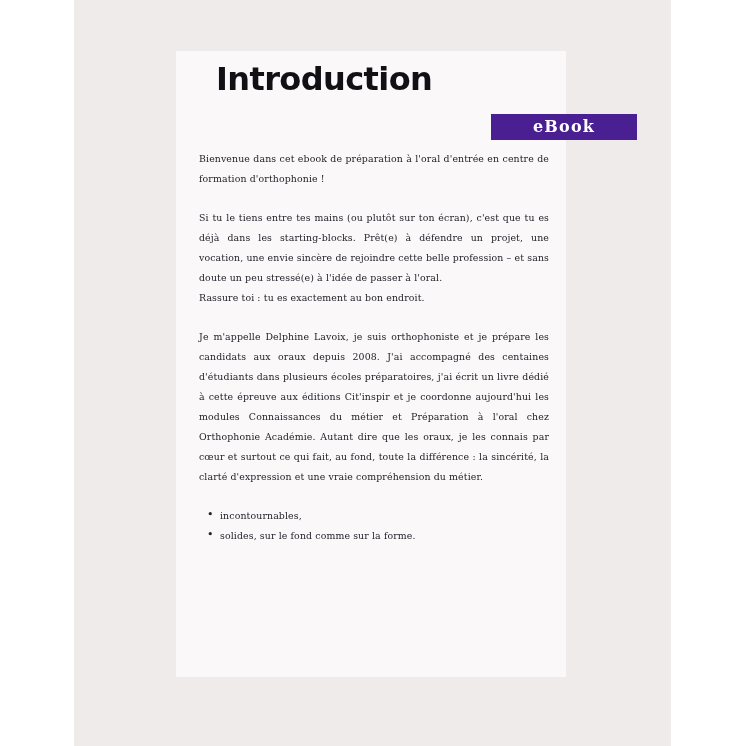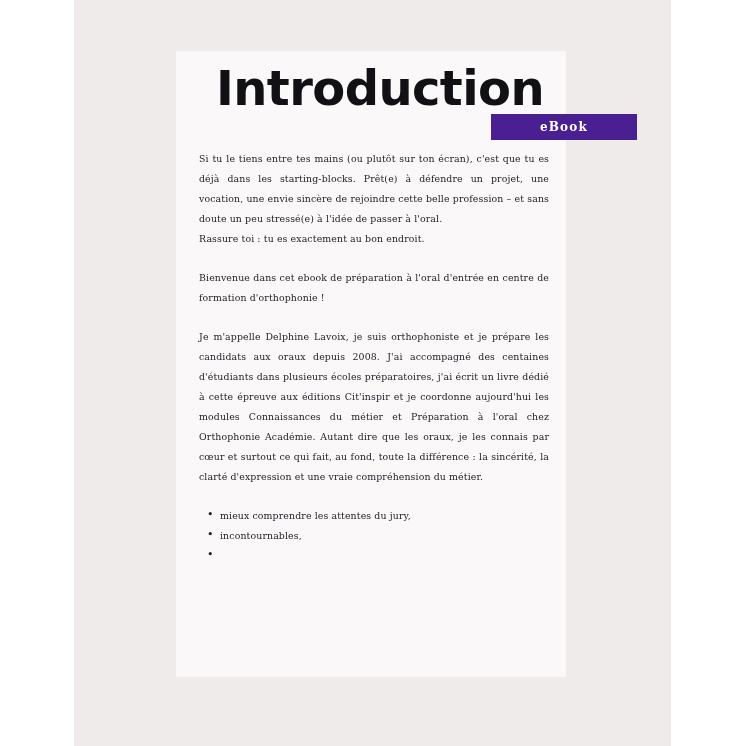--- a/index.html
+++ b/index.html
@@ -36,21 +36,21 @@
   }
 
   
   #page-title {
     position: absolute;
     left: 216px;
     top: 62px;
     margin: 0;
     font-family: "DejaVu Sans", sans-serif;
     font-weight: 700;
-    font-size: 48px;
+    font-size: 32px;
     letter-spacing: -0.6px;
     color: #111015;
     line-height: 1.12;
     white-space: nowrap;
   }
 
   
   #ebook-badge {
     position: absolute;
     left: 491px;
@@ -58,21 +58,21 @@
     width: 146px;
     height: 26px;
     background: #4a1f91;
     display: flex;
     align-items: center;
     justify-content: center;
   }
   #ebook-badge .badge-label {
     font-family: "DejaVu Serif", serif;
     font-weight: 700;
-    font-size: 12px;
+    font-size: 16px;
     letter-spacing: 1.2px;
     color: #ffffff;
     line-height: 1;
   }
 
   
   #body-text {
     position: absolute;
     left: 199px;
     top: 149px;
@@ -129,37 +129,35 @@
 
 <h1 id="page-title">Introduction</h1>
 
 <div id="ebook-badge">
   <span class="badge-label">eBook</span>
 </div>
 
 <div id="body-text">
 
   <p>
-    <span>Si tu le tiens entre tes mains (ou plutôt sur ton écran), c'est que tu es déjà dans les starting-blocks. Prêt(e) à défendre un projet, une vocation, une envie sincère de rejoindre cette belle profession – et sans doute un peu stressé(e) à l'idée de passer à l'oral.</span>
-    <span class="nowrap-line">Rassure toi : tu es exactement au bon endroit.</span>
+    <span>Bienvenue dans cet ebook de préparation à l'oral d'entrée en centre de formation d'orthophonie !</span>
   </p>
 
   <p>
-    <span>Bienvenue dans cet ebook de préparation à l'oral d'entrée en centre de formation d'orthophonie !</span>
+    <span>Si tu le tiens entre tes mains (ou plutôt sur ton écran), c'est que tu es déjà dans les starting-blocks. Prêt(e) à défendre un projet, une vocation, une envie sincère de rejoindre cette belle profession – et sans doute un peu stressé(e) à l'idée de passer à l'oral.</span>
+    <span class="nowrap-line">Rassure toi : tu es exactement au bon endroit.</span>
   </p>
 
   <p>
     <span>Je m'appelle Delphine Lavoix, je suis orthophoniste et je prépare les candidats aux oraux depuis 2008. J'ai accompagné des centaines d'étudiants dans plusieurs écoles préparatoires, j'ai écrit un livre dédié à cette épreuve aux éditions Cit'inspir et je coordonne aujourd'hui les modules Connaissances du métier et Préparation à l'oral chez Orthophonie Académie. Autant dire que les oraux, je les connais par cœur et surtout ce qui fait, au fond, toute la différence : la sincérité, la clarté d'expression et une vraie compréhension du métier.</span>
   </p>
 
 
   <ul id="aims-list">
     <li>
-      <span>mieux comprendre les attentes du jury,</span>
-    </li>
-    <li>
       <span class="tail">incontournables,</span>
     </li>
     <li>
+      <span class="tail">solides, sur le fond comme sur la forme.</span>
     </li>
   </ul>
 
 </div>
 
 </body></html>

